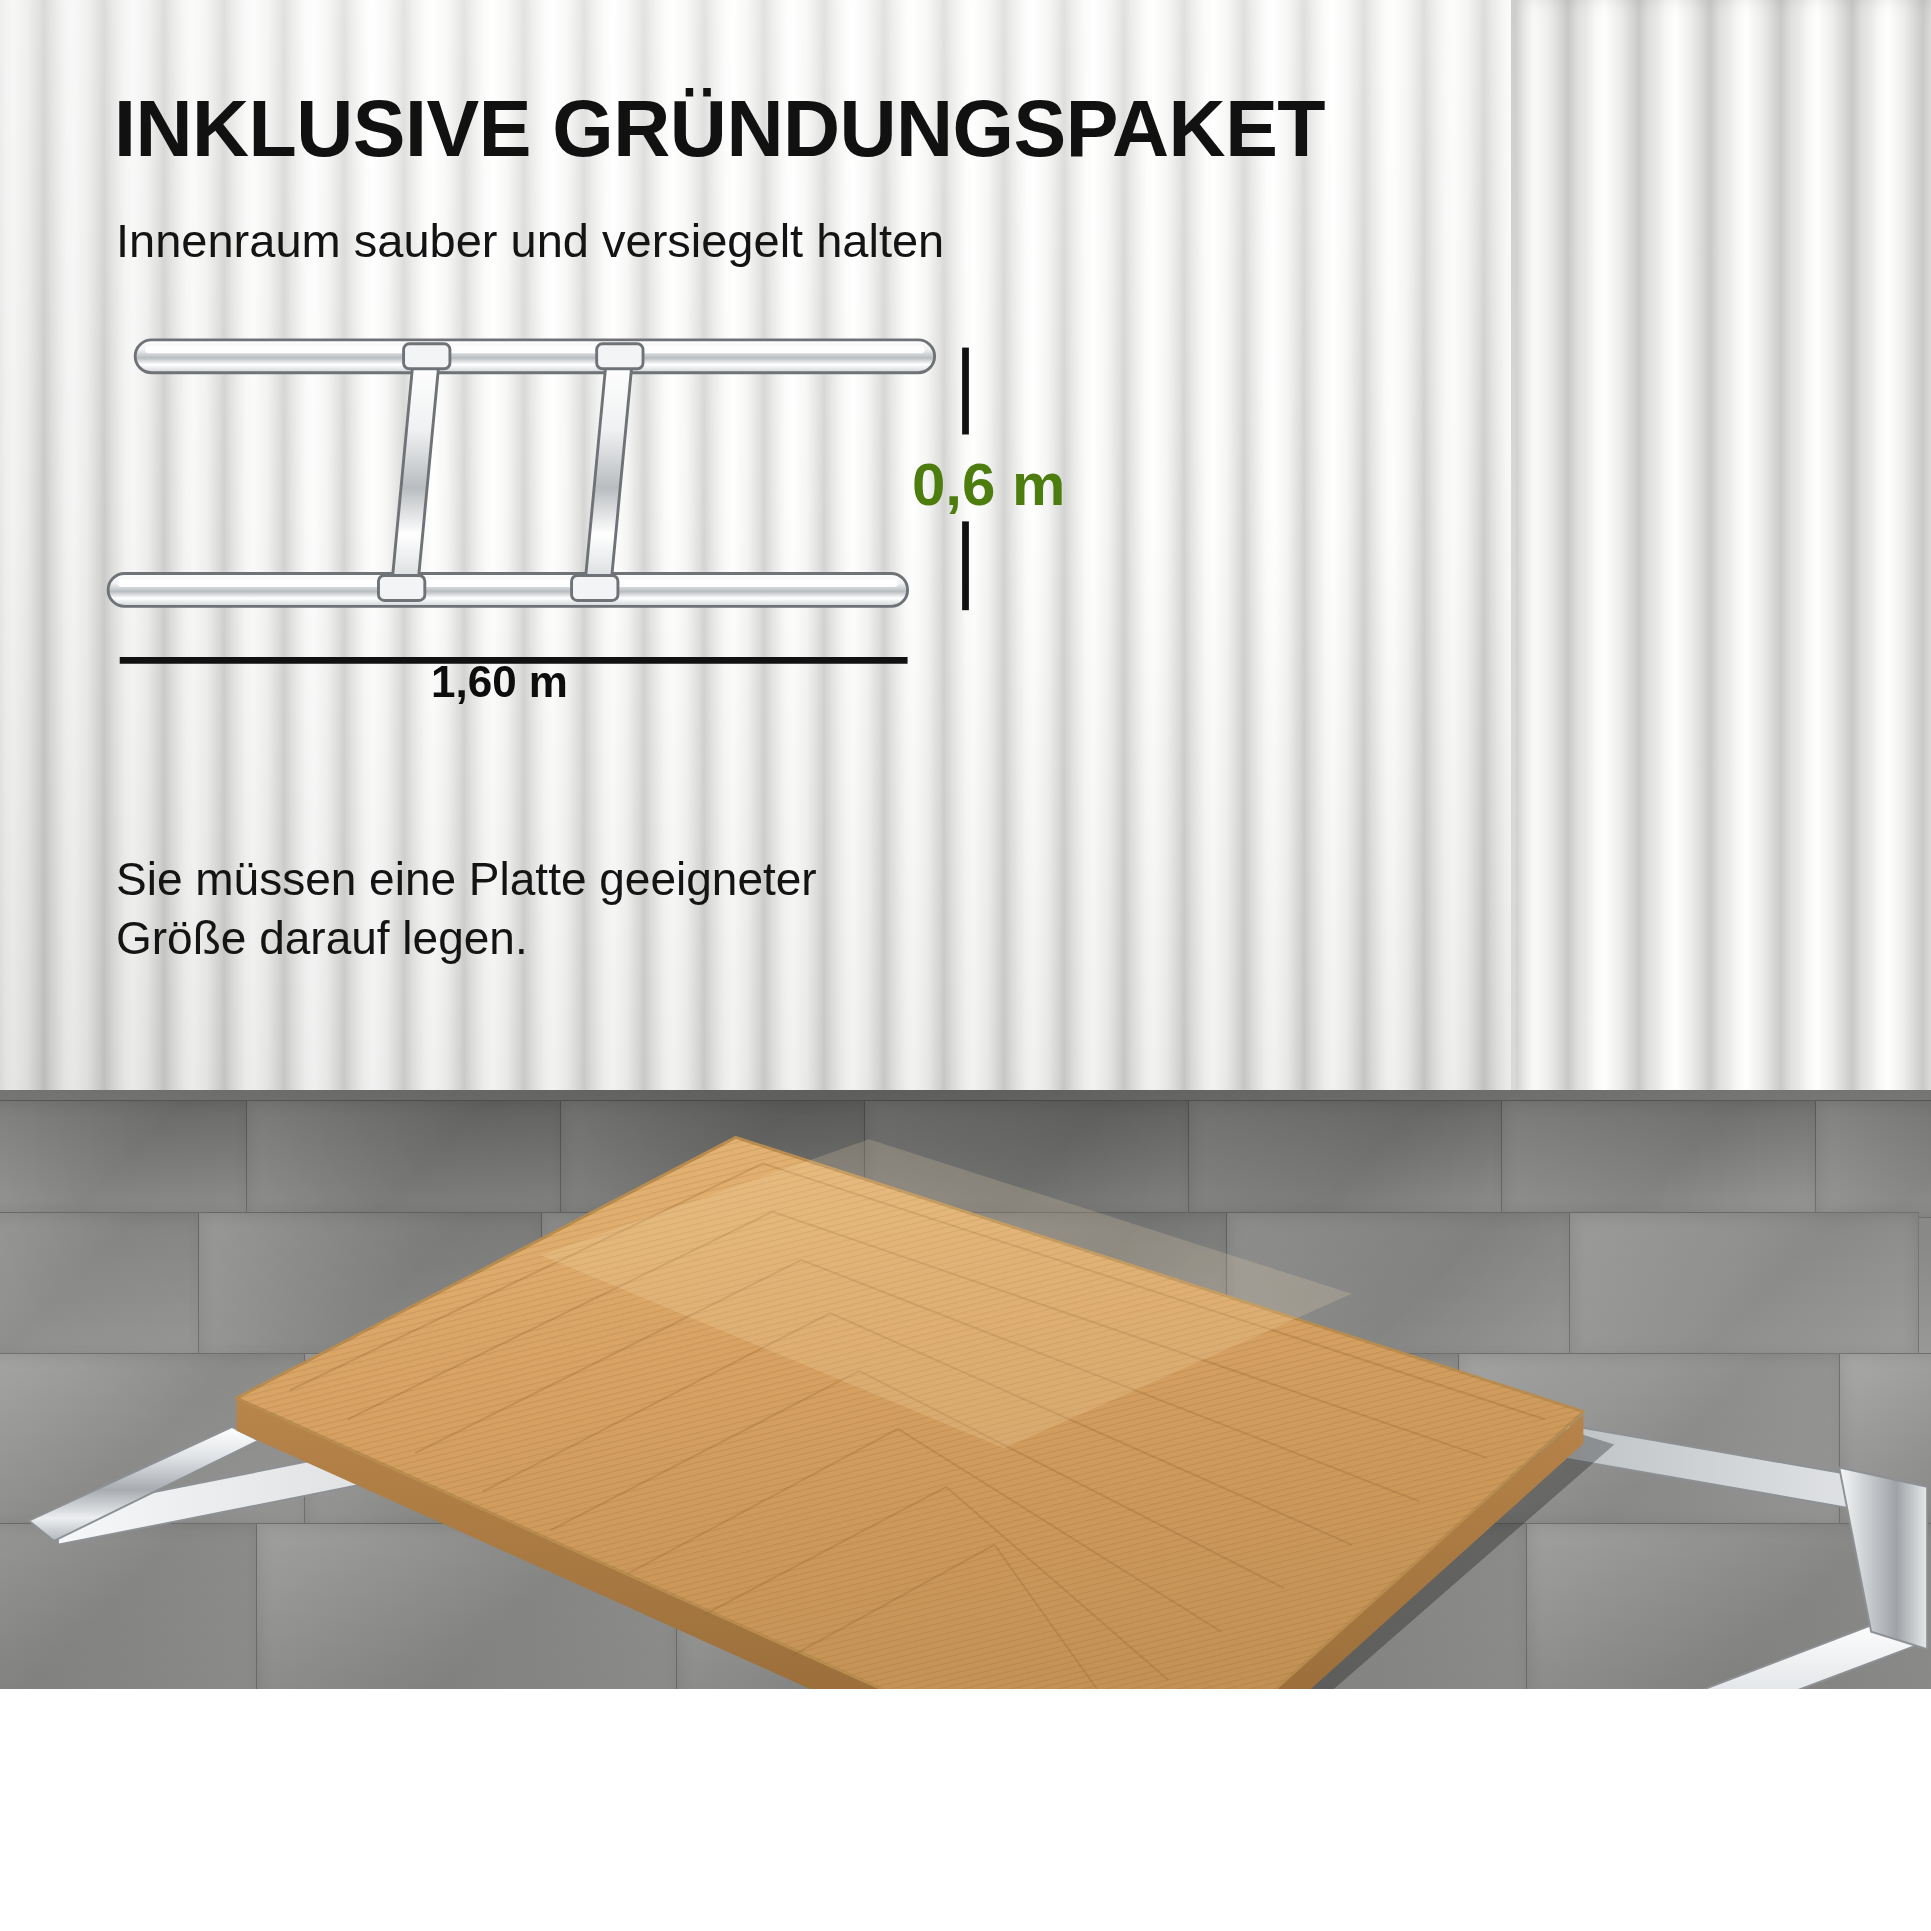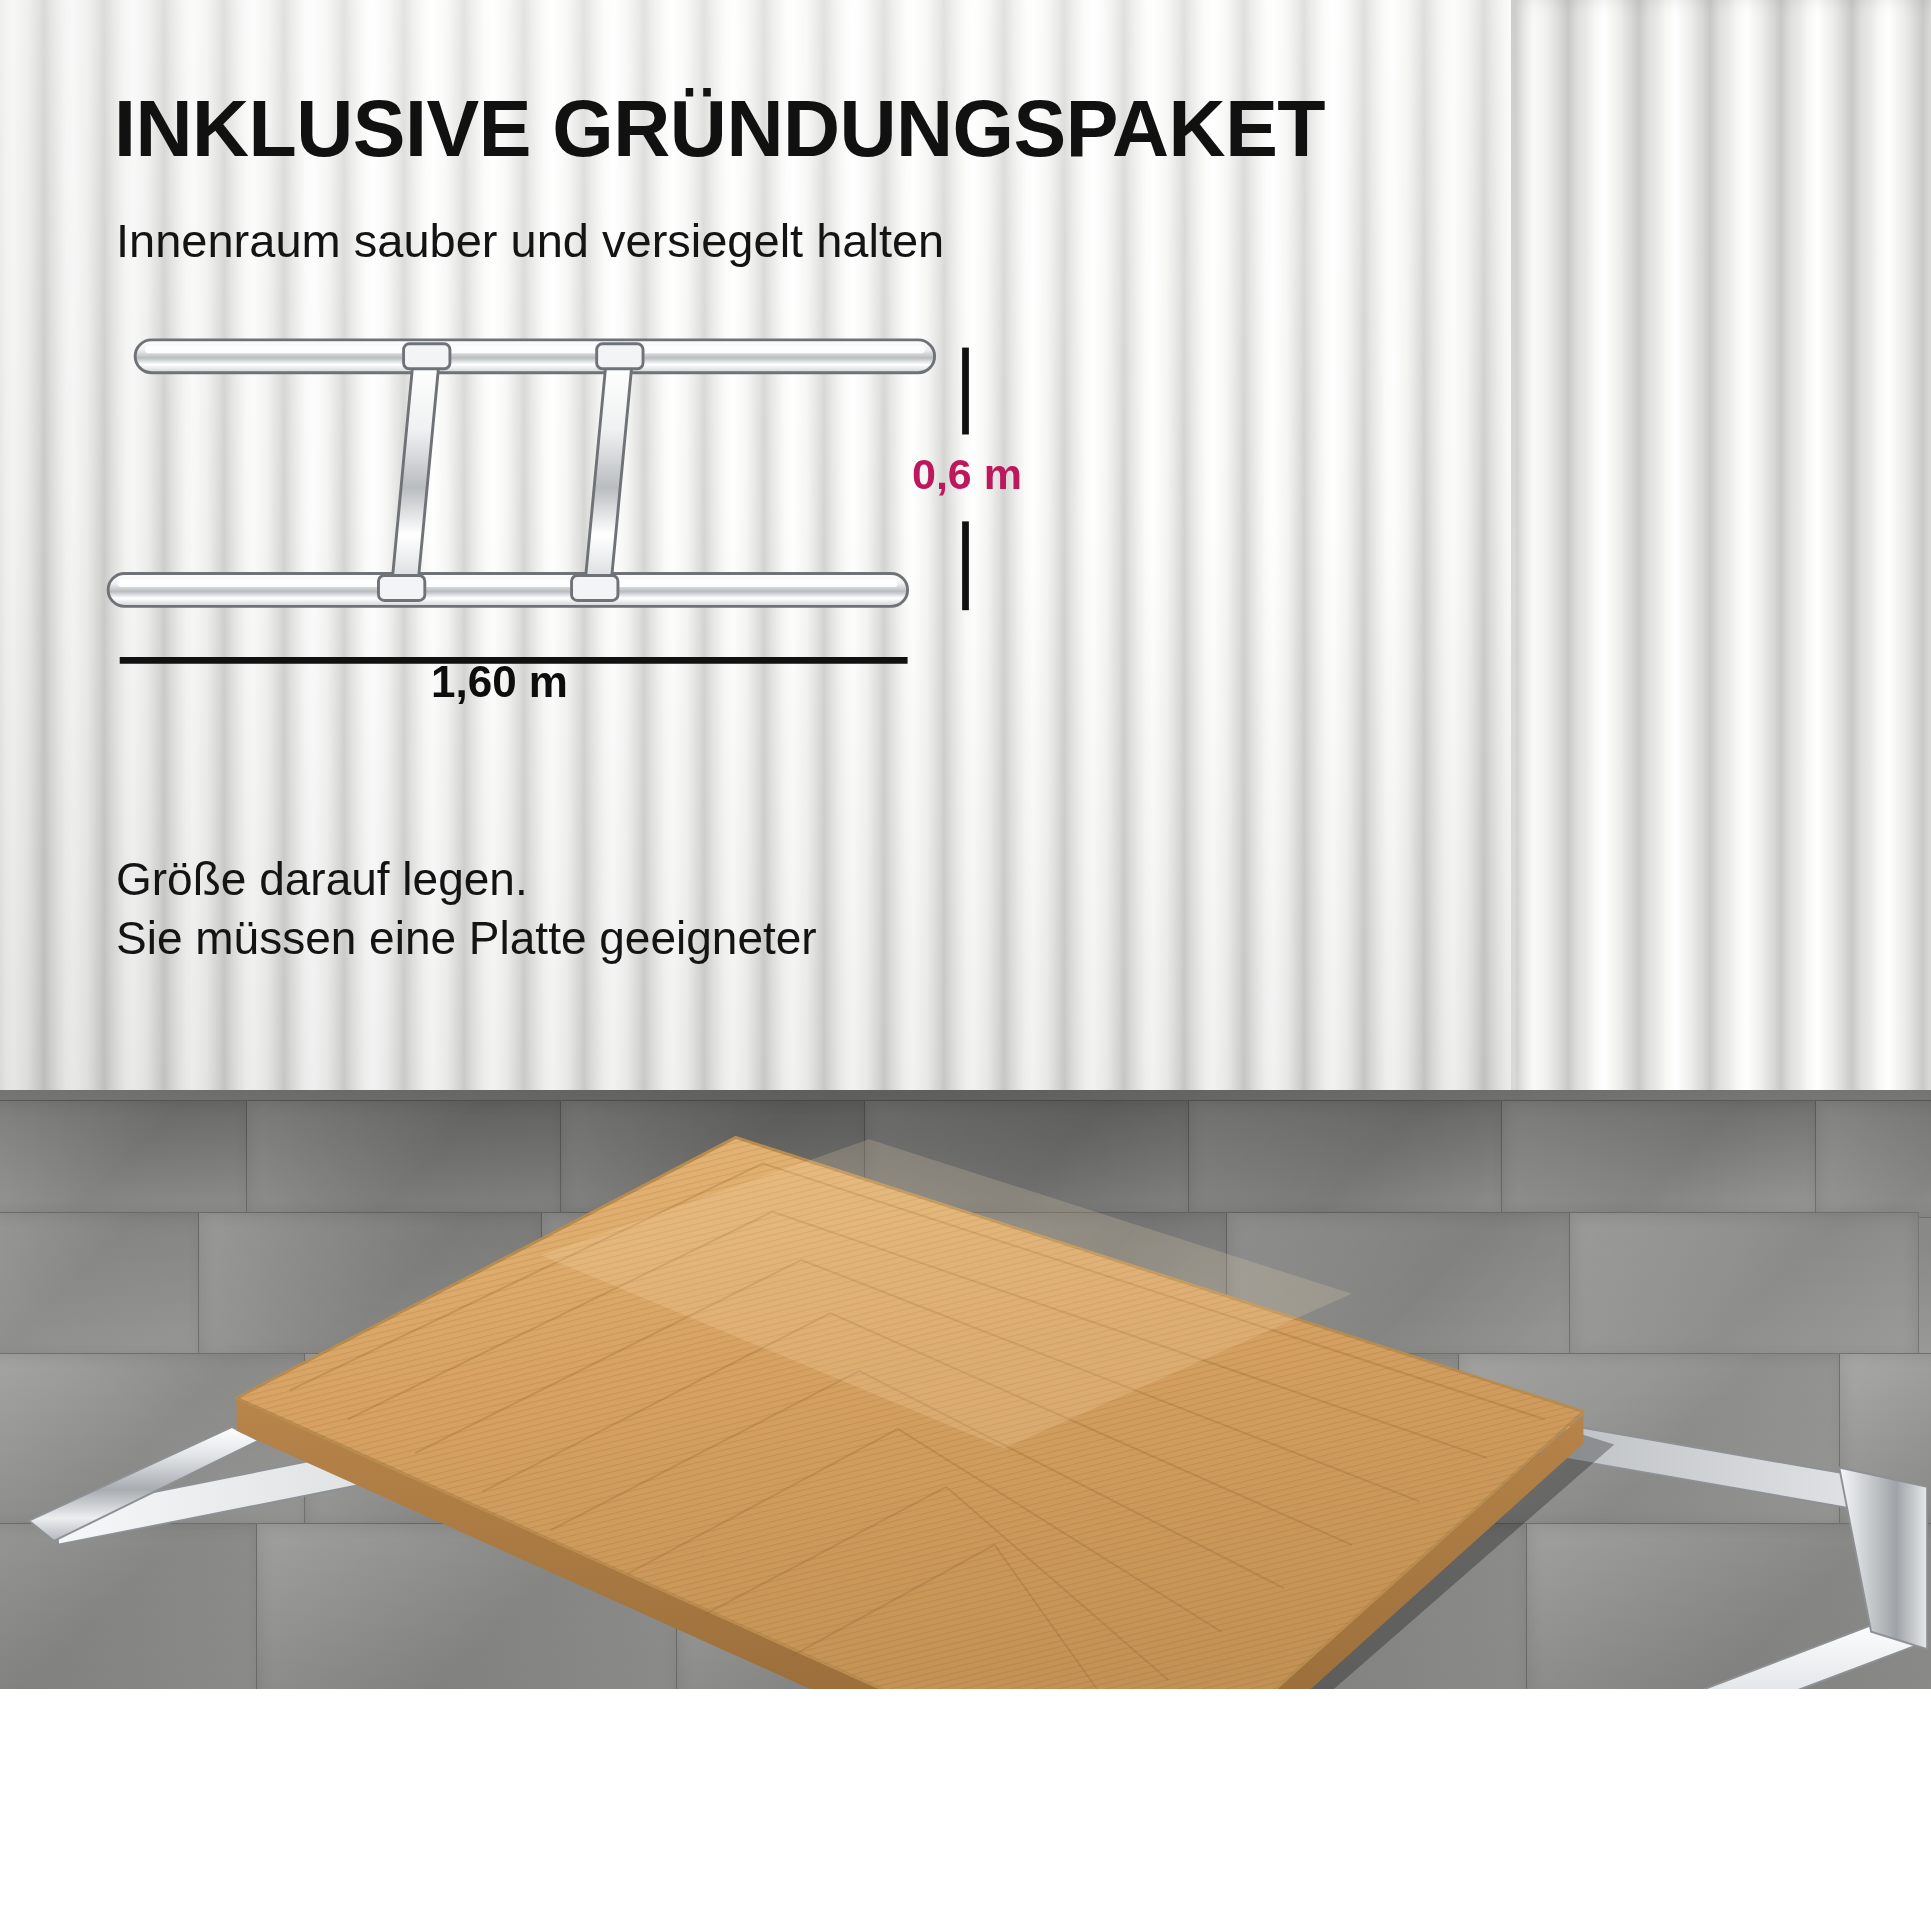--- a/index.html
+++ b/index.html
@@ -133,23 +133,23 @@
     left: 431px;
     top: 657px;
     font-size: 44px;
     font-weight: 700;
     color: #0d0d0d;
   }
   .dim-v-label {
     position: absolute;
     left: 912px;
     top: 450px;
-    font-size: 43px;
+    font-size: 60px;
     font-weight: 700;
-    color: #be185d;
+    color: #4d7c0f;
   }
 
   .note-title {
     position: absolute;
     left: 116px;
     top: 782px;
     font-size: 48px;
     font-weight: 700;
     color: #101010;
   }
@@ -319,18 +319,18 @@
     </g>
   </svg>
 
   <div class="headline">INKLUSIVE GRÜNDUNGSPAKET</div>
   <div class="subhead">Innenraum sauber und versiegelt halten</div>
 
   <div class="dim-h-label">1,60 m</div>
   <div class="dim-v-label">0,6 m</div>
 
   <div class="note-body">
+    <div>Sie müssen eine Platte geeigneter</div>
     <div>Größe darauf legen.</div>
-    <div>Sie müssen eine Platte geeigneter</div>
   </div>
 
 </div>
 
 
 </body></html>

